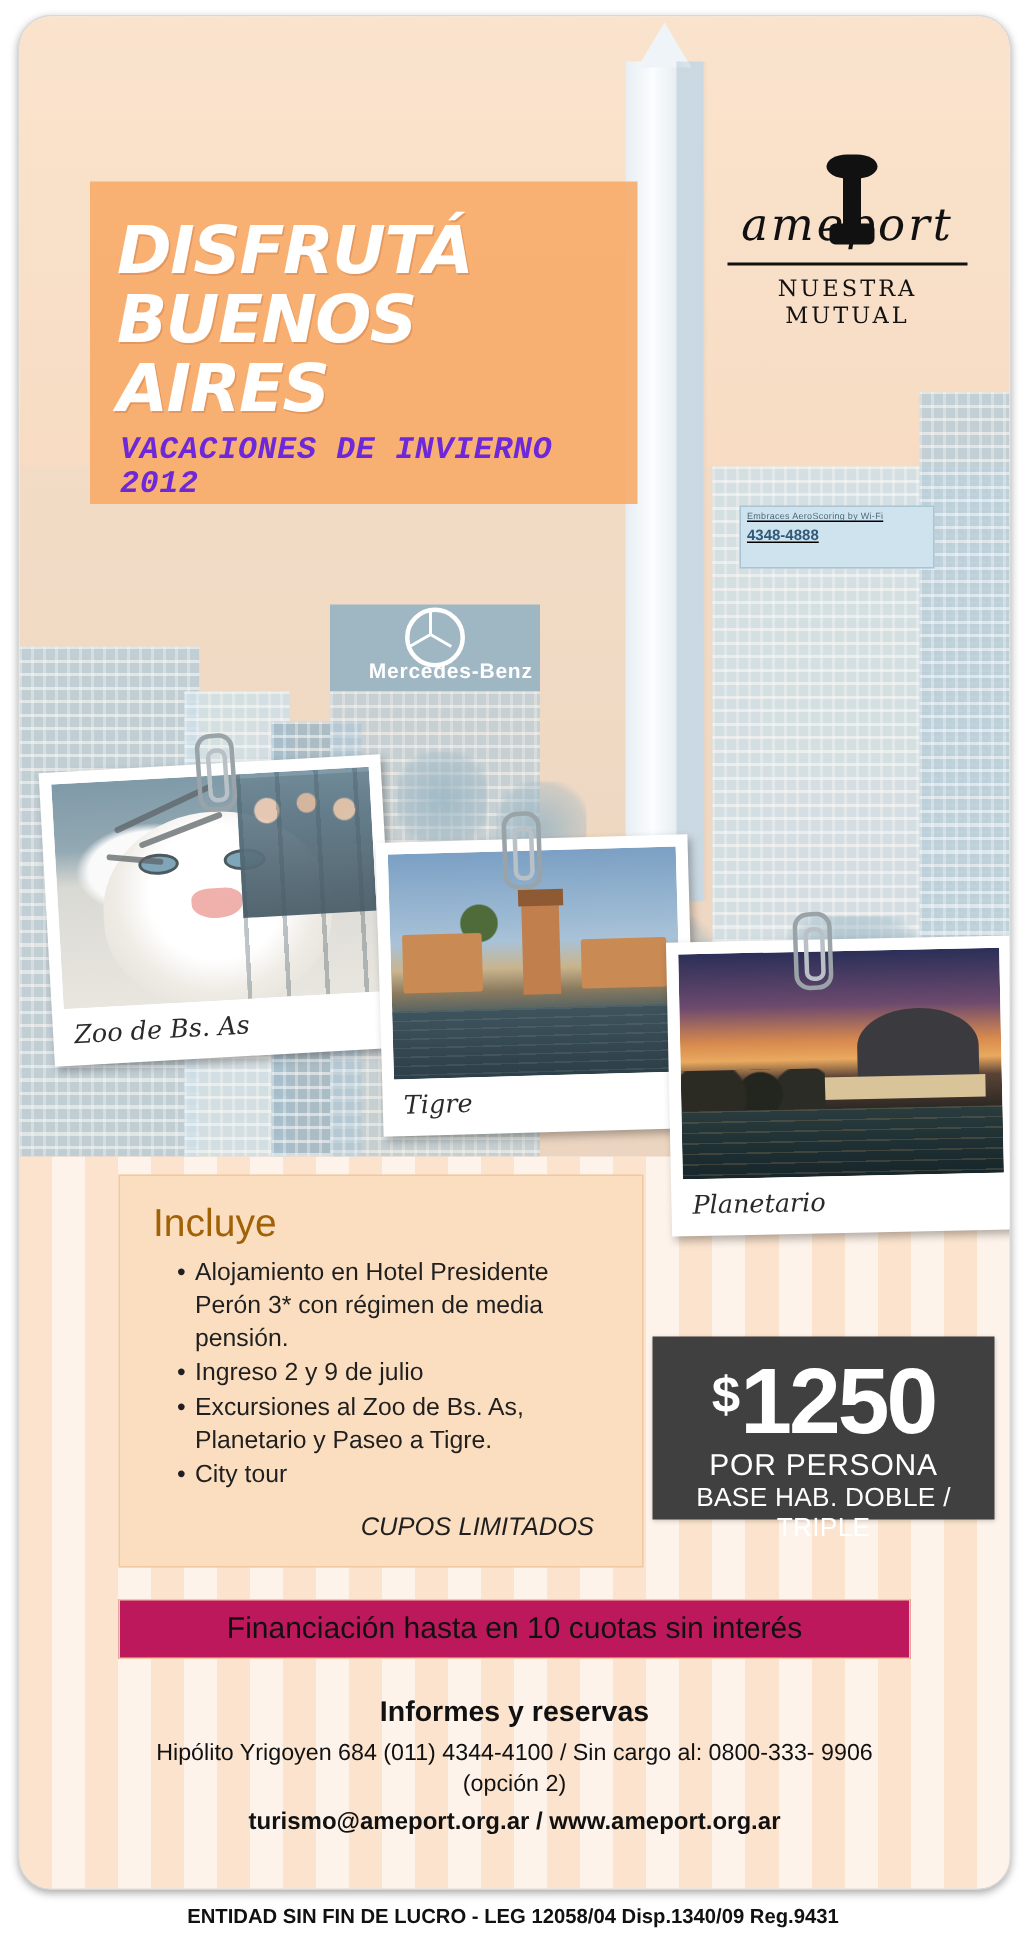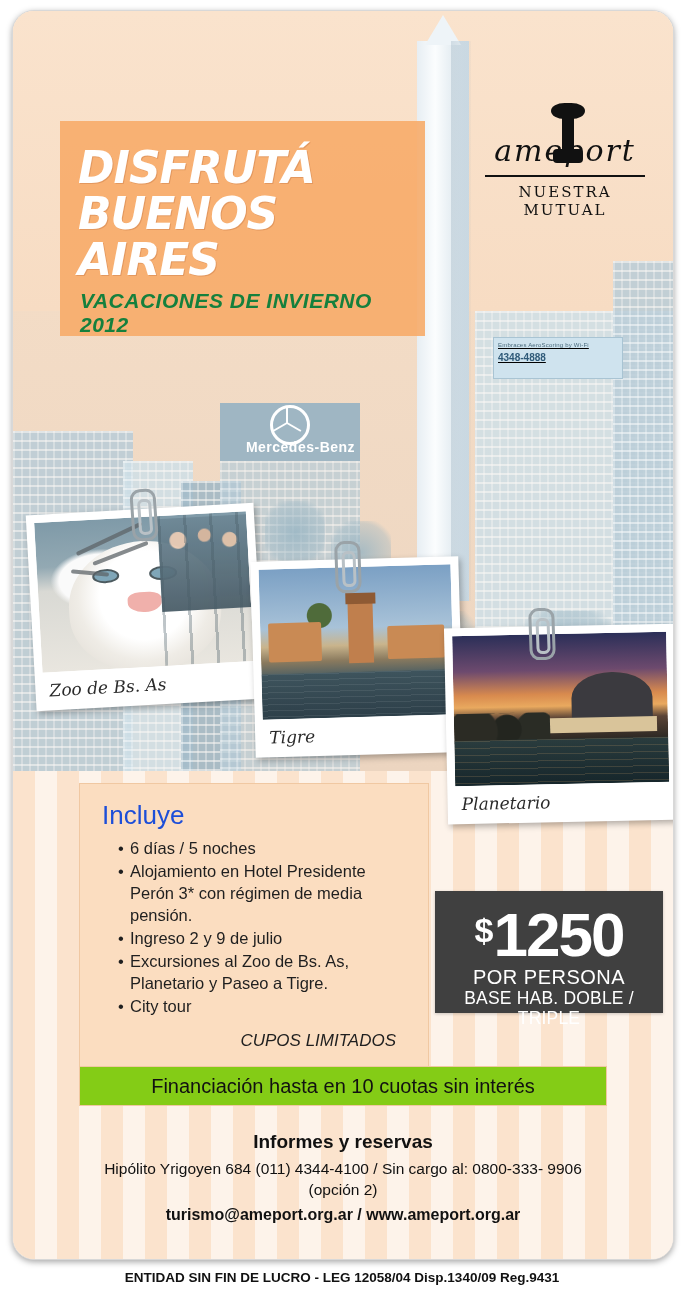--- a/index.html
+++ b/index.html
@@ -167,22 +167,22 @@
     font-size: 44px;
     line-height: 46px;
     font-weight: bold;
     font-style: italic;
     letter-spacing: -1px;
     text-shadow: 1px 1px 0 rgba(190,110,60,0.35);
   }
   .headline h2 {
     margin: 0;
     padding: 6px 0 0 20px;
-    color: #15803d;
-    font-family: Liberation Sans, sans-serif;
+    color: #6d28d9;
+    font-family: Liberation Mono, monospace;
     font-size: 21px;
     font-weight: bold;
     font-style: italic;
     letter-spacing: .5px;
   }
 
   
   .logo {
     position: absolute;
     right: 28px; top: 92px;
@@ -418,21 +418,21 @@
     width: 350px;
     background: #fbddc0;
     border: 1px solid #f0c8a2;
     padding: 16px 18px 16px 22px;
     box-sizing: border-box;
   }
   .incluye h3 {
     margin: 0 0 6px 0;
     font-size: 26px;
     font-weight: normal;
-    color: #1d4ed8;
+    color: #a16207;
   }
   .incluye ul {
     margin: 0;
     padding-left: 16px;
     list-style: none;
   }
   .incluye li {
     font-size: 16.5px;
     line-height: 22px;
     color: #1f1f1f;
@@ -489,21 +489,21 @@
     font-size: 17.5px;
     line-height: 20px;
     letter-spacing: .2px;
   }
 
   
   .financ {
     position: absolute;
     left: 66px; top: 1055px;
     width: 528px; height: 40px;
-    background: #84cc16;
+    background: #be185d;
     border: 1px solid #f0c8a2;
     box-sizing: border-box;
     text-align: center;
     font-size: 20px;
     line-height: 38px;
     color: #111;
   }
 
   
   .contact {
@@ -652,21 +652,20 @@
         <span class="treeline"></span>
         <span class="lake"></span>
       </span>
     </span>
     <div class="cap">Planetario</div>
   </div>
 
   <div class="incluye">
     <h3>Incluye</h3>
     <ul>
-      <li>6 días / 5 noches</li>
       <li>Alojamiento en Hotel Presidente Perón 3* con régimen de media pensión.</li>
       <li>Ingreso 2 y 9 de julio</li>
       <li>Excursiones al Zoo de Bs. As, Planetario y Paseo a Tigre.</li>
       <li>City tour</li>
     </ul>
     <div class="cupos">CUPOS LIMITADOS</div>
   </div>
 
   <div class="price">
     <span class="amount"><span class="cur">$</span><span>1250</span></span>

